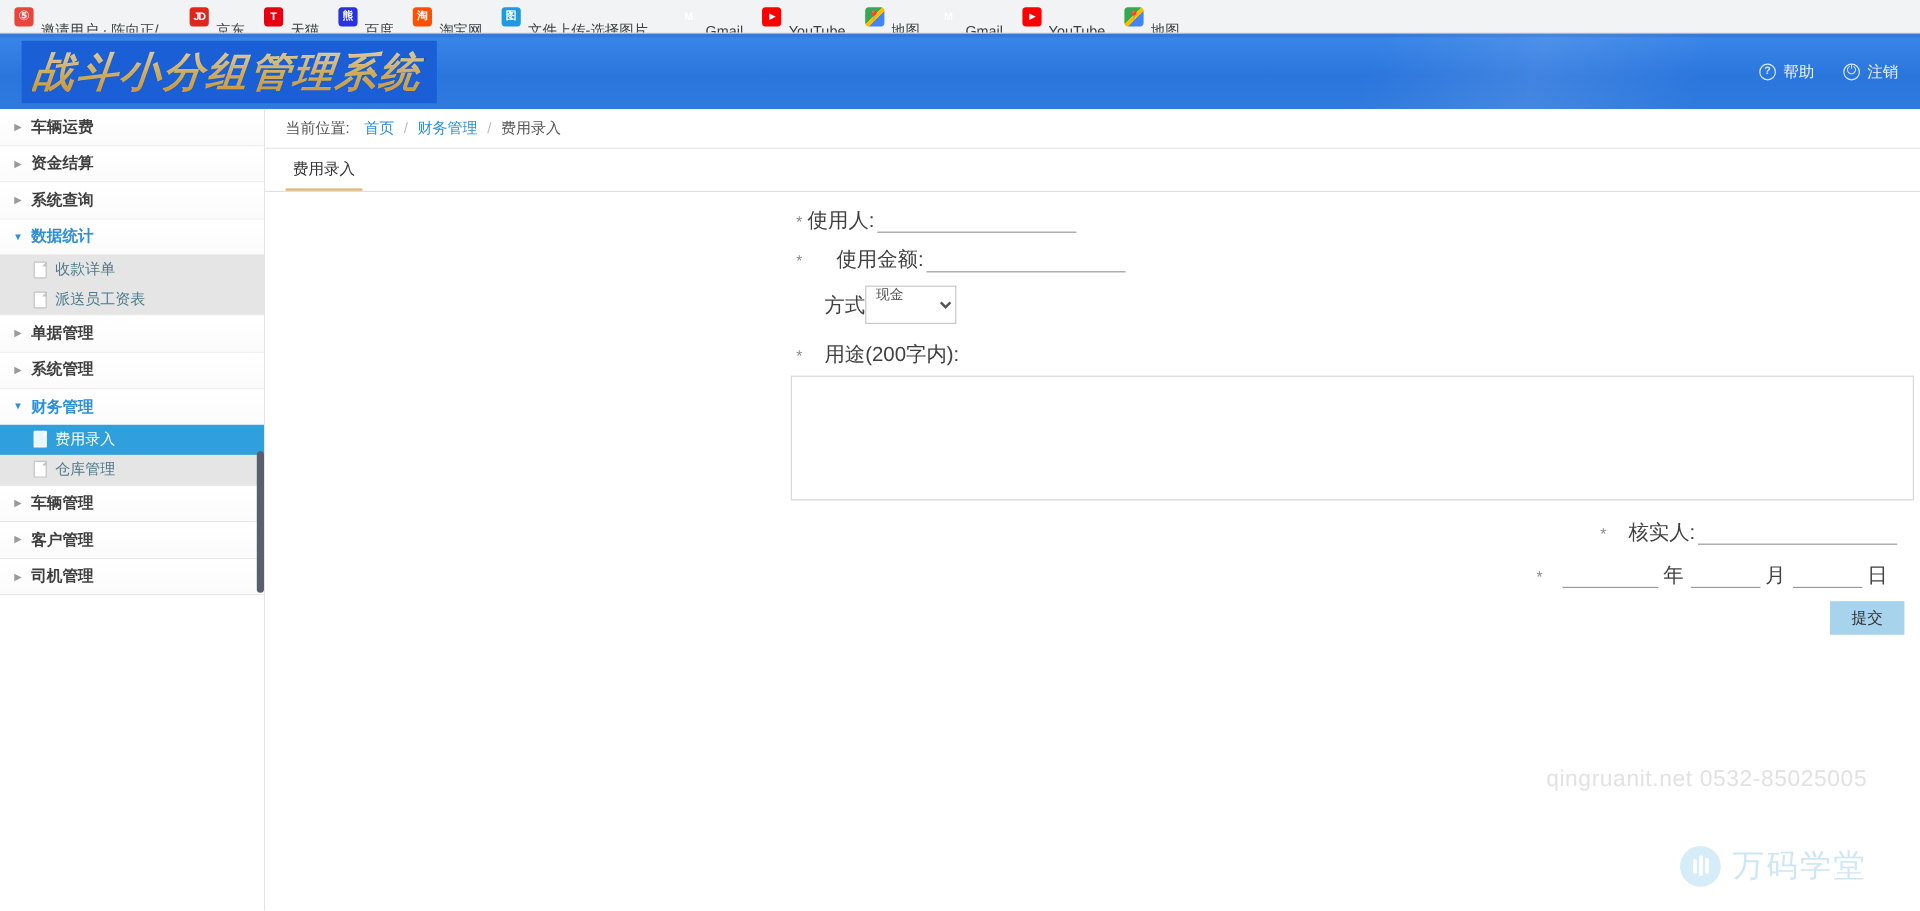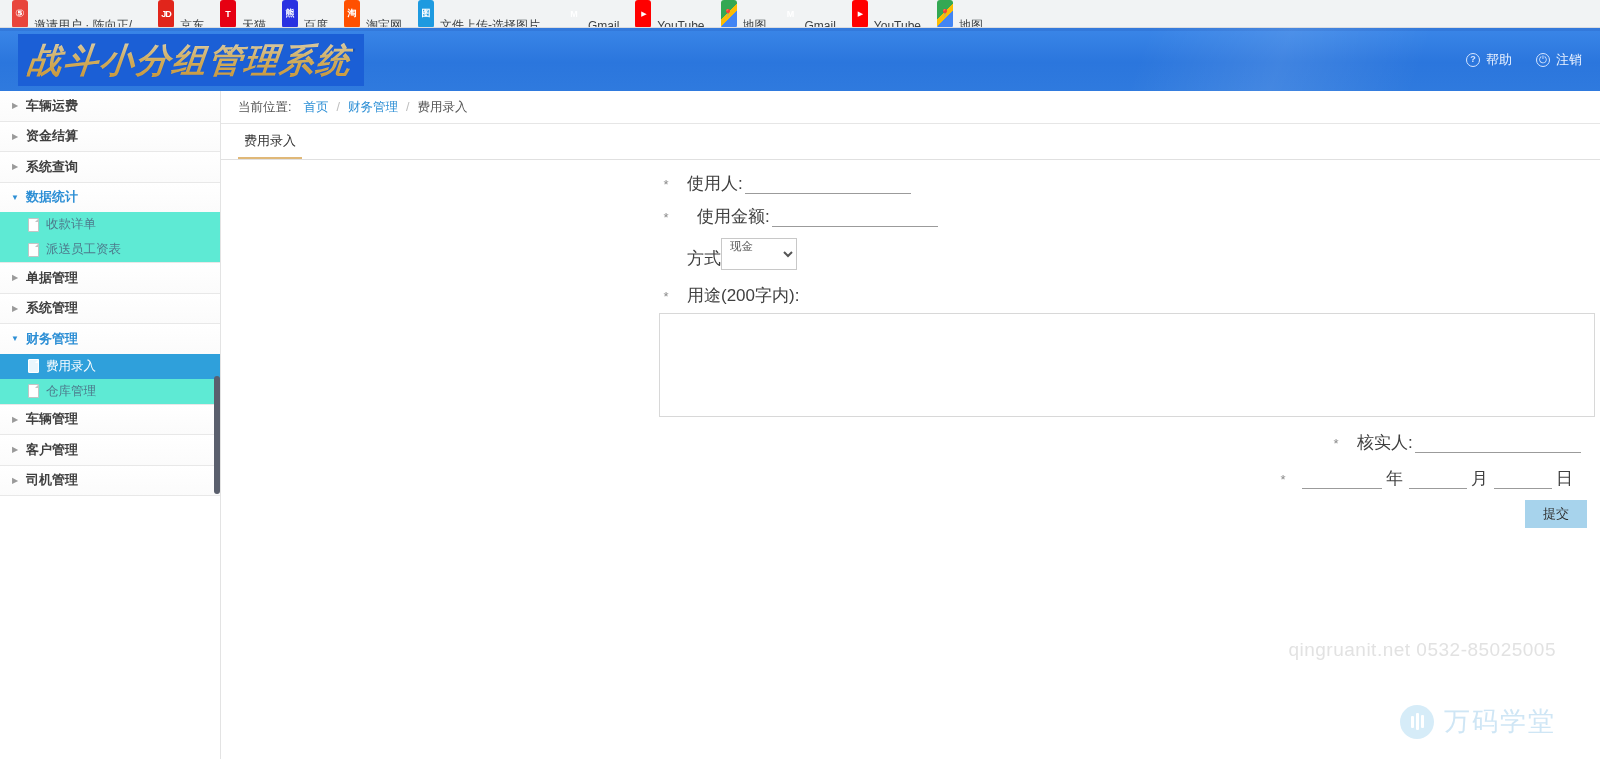--- a/index.html
+++ b/index.html
@@ -27,21 +27,21 @@
     display: flex;
     align-items: center;
     gap: 6px;
     padding: 3px 8px 3px 6px;
     border-radius: 4px;
     font-size: 12px;
     color: #3c4043;
     max-width: 190px;
   }
   .bm .fav {
-    width: 16px; height: 28px;
+    width: 16px; height: 16px;
     flex: 0 0 16px;
     border-radius: 3px;
     display: flex; align-items: center; justify-content: center;
     font-size: 9px; font-weight: bold; color: #fff;
     overflow: hidden;
     position: relative;
   }
   .bm .lbl { overflow: hidden; text-overflow: ellipsis; white-space: nowrap; margin-top: 24px; }
 
   .fav-invite { background: #e8453c; border-radius: 50%; }
@@ -141,21 +141,21 @@
     background: linear-gradient(180deg,#ffffff 0%, #fbfbfb 100%);
     cursor: pointer;
   }
   .nav-top.open { color:#2d8fd5; }
   .caret {
     width: 14px; flex:0 0 14px;
     display:flex; align-items:center; justify-content:center;
     font-size: 8px; color:#9a9a9a; margin-right:4px;
   }
   .nav-top.open .caret { color:#2d8fd5; }
-  .nav-children { background:#5eead4; }
+  .nav-children { background:#e5e5e5; }
   .nav-child {
     height: 25px;
     display:flex; align-items:center;
     padding-left: 28px;
     font-size: 12.5px;
     color:#4d7a8c;
     cursor:pointer;
   }
   .nav-child.active { background:#2fa0db; color:#fff; }
   .doc-icon {
@@ -461,31 +461,31 @@
     </div>
 
     <div class="tabbar">
       <div class="tab">费用录入</div>
     </div>
 
     <div class="form">
 
       <div class="frow" style="margin-left:438px;">
         <span class="star">*</span>
-        <span class="flabel" style="margin-left:14px;">使用人:</span>
+        <span class="flabel" style="">使用人:</span>
         <input class="uline" style="width: 166px; margin-left: 2px;" value="">
       </div>
 
       <div class="frow" style="margin-left:438px; margin-top:10px;">
         <span class="star">*</span>
         <span class="flabel" style="margin-left:24px;">使用金额:</span>
         <input class="uline" style="width: 166px; margin-left: 2px;" value="">
       </div>
 
-      <div class="frow" style="margin-left:438px; margin-top:10px; align-items:flex-end;">
+      <div class="frow" style="margin-left:438px; margin-top:10px; align-items:center;">
         <span class="star" style="visibility:hidden;">*</span>
         <span class="flabel" style="margin-left:14px;">方式</span>
         <select class="sel" id="method-select"><option>现金</option></select>
       </div>
 
       <div class="frow" style="margin-left:438px; margin-top:14px;">
         <span class="star">*</span>
         <span class="flabel" style="margin-left:14px;">用途(200字内):</span>
       </div>
 

